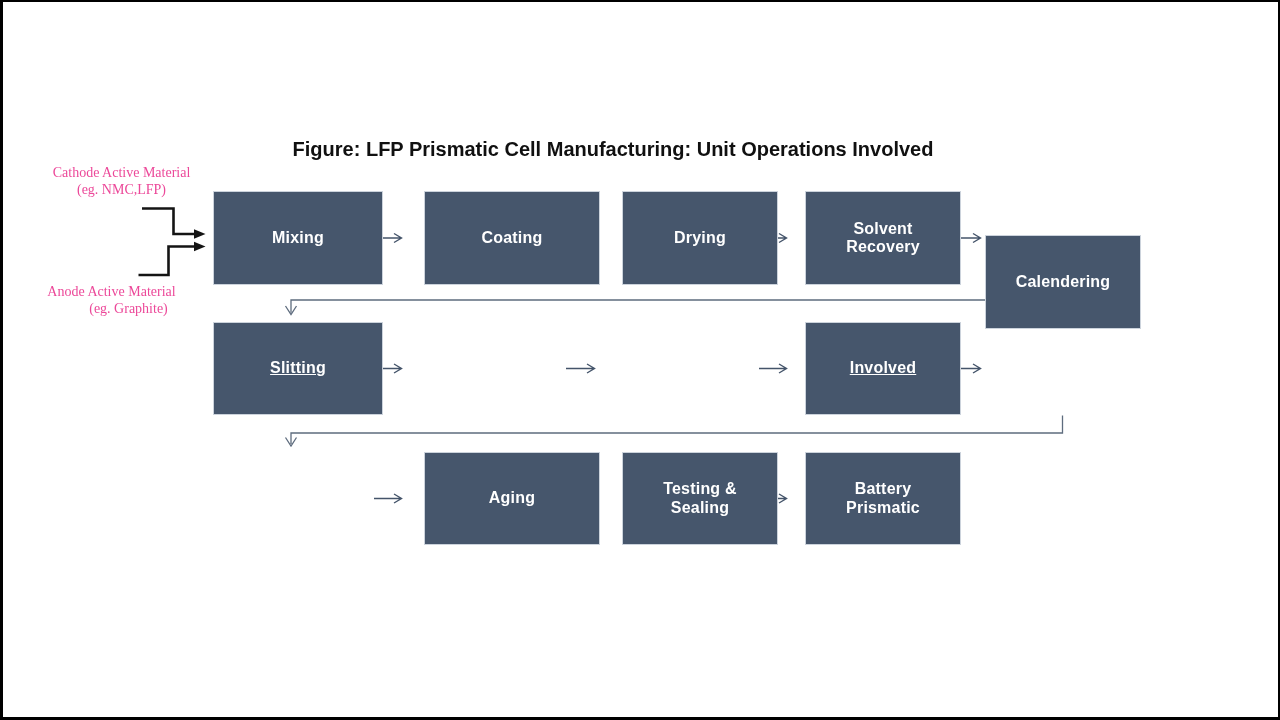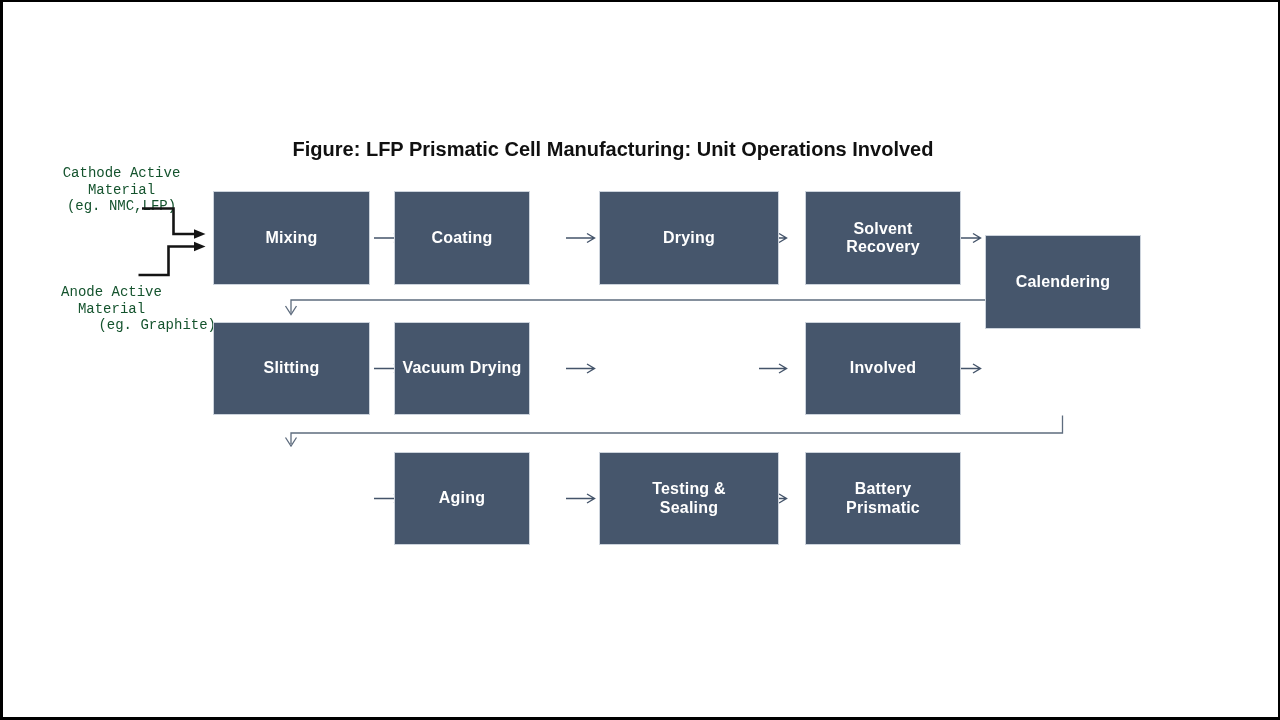--- a/index.html
+++ b/index.html
@@ -8,41 +8,41 @@
     overflow:hidden;font-family:"Liberation Sans",sans-serif;
   }
   .frame{position:absolute;inset:0;border:2px solid #000000;border-left-width:3px;border-bottom-width:3px;pointer-events:none;z-index:10;}
   .title{
     position:absolute;top:138px;left:0;width:1280px;margin:0;
     transform:translateX(-27px);
     text-align:center;font-size:20px;font-weight:bold;color:#101010;
     letter-spacing:0;font-family:"Liberation Sans",sans-serif;
   }
   .ann{
-    position:absolute;text-align:center;color:#14532d;
-    font-family:Liberation Mono, monospace;font-size:14px;line-height:16.5px;
+    position:absolute;text-align:center;color:#ec4899;
+    font-family:Liberation Serif, serif;font-size:14px;line-height:16.5px;
   }
   .ann-cathode{top:165px;left:34px;width:175px;}
   .ann-anode{top:284px;left:24px;width:175px;}
-  .shift-r{transform:translateX(17px);text-align:right;}
+  .shift-r{transform:translateX(17px);}
   .box{
     position:absolute;background:#46566C;border:1px solid #ccd3dc;box-sizing:border-box;
     display:flex;align-items:center;justify-content:center;
     color:#ffffff;font-weight:bold;font-size:16px;line-height:18.5px;
     text-align:center;letter-spacing:0.2px;
   }
   .box span{display:inline-block;}
   .box.narrow span{max-width:100px;}
-  .c1{left:213px;width:157px;}
-  .c2{left:394px;width:136px;text-align:center;}
-  .c3{left:599px;width:180px;}
+  .c1{left:213px;width:170px;}
+  .c2{left:424px;width:176px;text-align:center;}
+  .c3{left:622px;width:156px;}
   .c4{left:791px;width:156px;margin-left:14px;}
   .c5{left:985px;width:156px;margin-top:44px;}
   .r1{top:191px;height:94px;}
-  .r2{top:322px;height:93px;}
+  .r2{top:322px;height:93px;text-decoration:underline;}
   .r3{top:452px;height:93px;}
   .connectors{position:absolute;top:0;left:0;pointer-events:none;}
   .fa{stroke:#44546A;stroke-width:1.4;fill:none;}
   .rc{stroke:#5e6c7e;stroke-width:1.3;fill:none;}
   .ia{stroke:#141414;stroke-width:2.6;fill:none;}
   .iah{fill:#141414;stroke:none;}
 </style>
 </head>
 <body>
 
@@ -106,23 +106,20 @@
   <div class="box r1 c4 narrow">
     <span>Solvent Recovery</span>
   </div>
   <div class="box r1 c5">
     <span>Calendering</span>
   </div>
 
   <div class="box r2 c1">
     <span>Slitting</span>
   </div>
-  <div class="box r2 c2">
-    <span>Vacuum Drying</span>
-  </div>
   <div class="box r2 c4">
     <span>Involved</span>
   </div>
 
   <div class="box r3 c3 narrow">
     <span>Testing &amp; Sealing</span>
   </div>
   <div class="box r3 c2">
     <span>Aging</span>
   </div>

